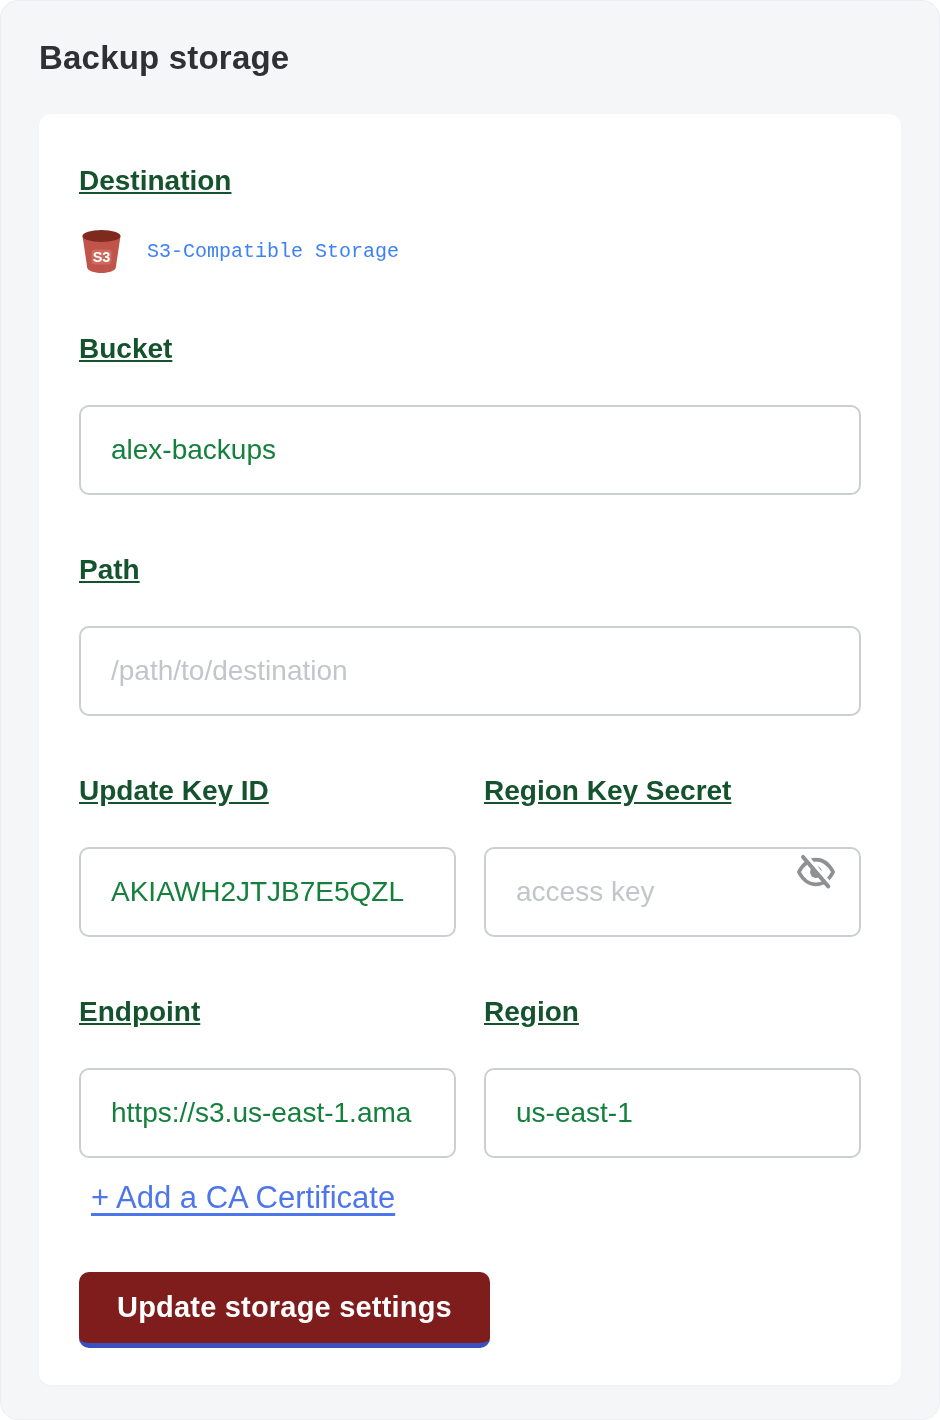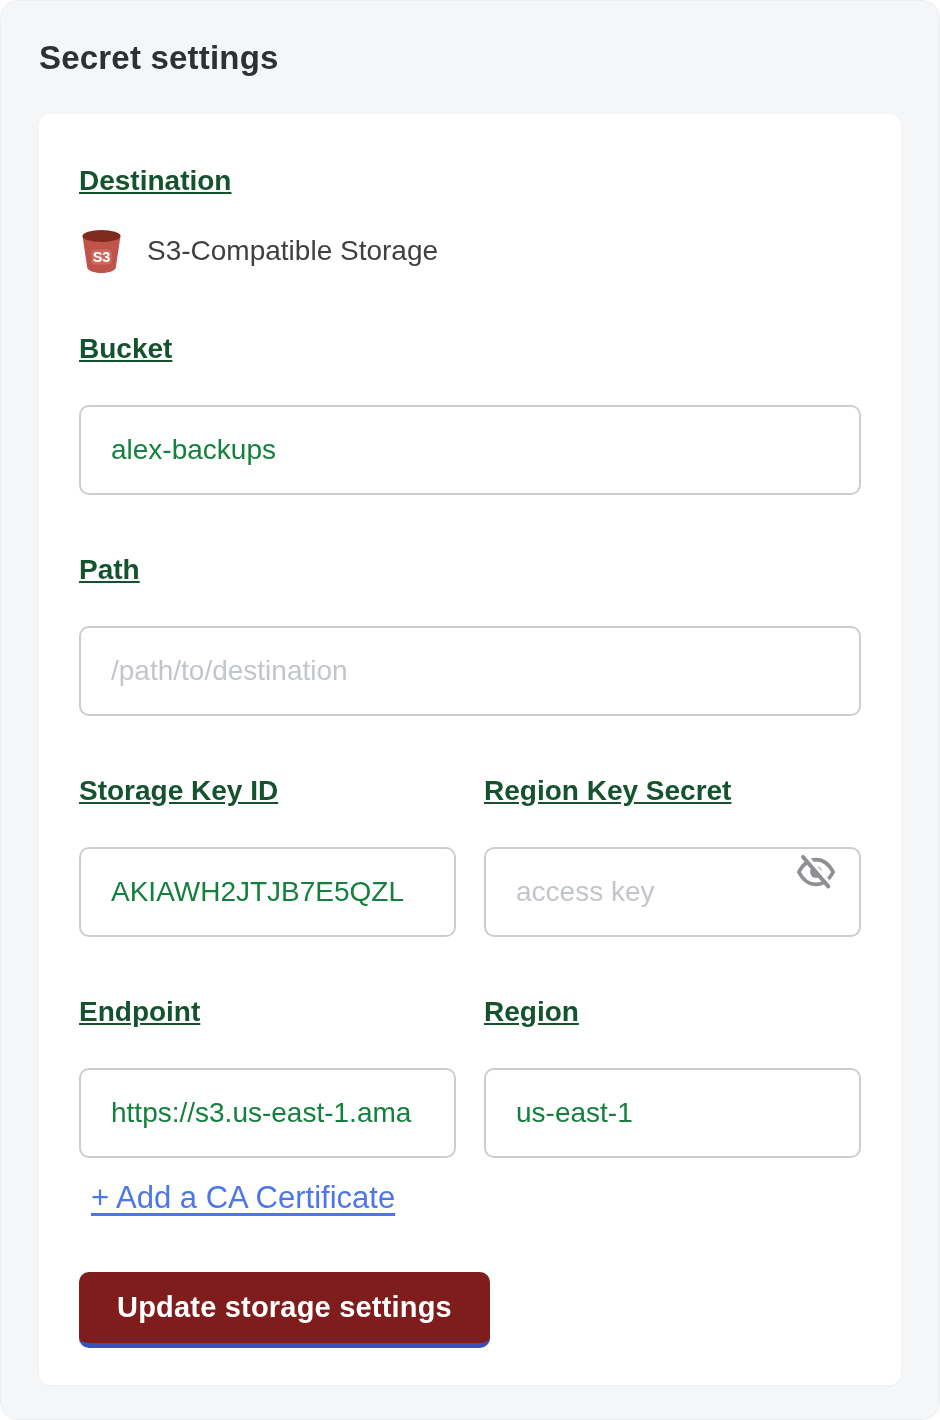--- a/index.html
+++ b/index.html
@@ -38,22 +38,23 @@
     color: #14532d;
     text-decoration: underline;
   }
   .dest-row {
     margin-top: 31px;
     display: flex;
     align-items: center;
     gap: 23px;
   }
   .dest-row .dest-text {
-    font-size: 28px;
-    color: #404040;
+    font-size: 20px;
+    color: #3b82f6;
+    font-family: Liberation Mono, monospace;
   }
   .s3-icon { width: 45px; height: 46px; display: block; }
   .mt-section { margin-top: 58px; }
   .text-input {
     display: block;
     width: 100%;
     height: 90px;
     margin-top: 40px;
     border: 2px solid #cbcfd4;
     border-radius: 10px;
@@ -112,21 +113,21 @@
     color: #ffffff;
     cursor: pointer;
     letter-spacing: 0.2px;
   }
 </style>
 </head>
 <body>
 
 <div class="screen">
 
-  <h1 class="page-title">Secret settings</h1>
+  <h1 class="page-title">Backup storage</h1>
 
   <div class="card">
 
     <div class="field-label">Destination</div>
 
     <div class="dest-row">
       <span>
         <svg class="s3-icon" viewBox="0 0 45 46" xmlns="http://www.w3.org/2000/svg">
           <path d="M3.5 8 L8.2 39.5 C8.6 42.6 14.8 45 22.5 45 C30.2 45 36.4 42.6 36.8 39.5 L41.5 8 Z" fill="#c0544a"></path>
           <ellipse cx="22.5" cy="8" rx="19" ry="6" fill="#7e2b1e"></ellipse>
@@ -137,21 +138,21 @@
       <span class="dest-text">S3-Compatible Storage</span>
     </div>
 
     <div class="field-label mt-section">Bucket</div>
     <input class="text-input" type="text" value="alex-backups" style="">
 
     <div class="field-label mt-section">Path</div>
     <input class="text-input" type="text" placeholder="/path/to/destination" style="">
 
     <div class="two-col mt-section">
-      <div class="field-label">Storage Key ID</div>
+      <div class="field-label">Update Key ID</div>
       <div class="field-label">Region Key Secret</div>
 
       <input class="text-input" type="text" value="AKIAWH2JTJB7E5QZL" style="">
 
       <div class="input-wrap">
         <input class="text-input" type="text" style="padding-right: 88px;" placeholder="access key">
         <button class="eye-btn">
           <span>
             <svg viewBox="0 0 24 24" xmlns="http://www.w3.org/2000/svg">
               <path d="M2.2 12 C4.7 7.2 8.1 4.9 12 4.9 C15.9 4.9 19.3 7.2 21.8 12 C19.3 16.8 15.9 19.1 12 19.1 C8.1 19.1 4.7 16.8 2.2 12 Z" fill="none" stroke="#8f9094" stroke-width="2.1"></path>

